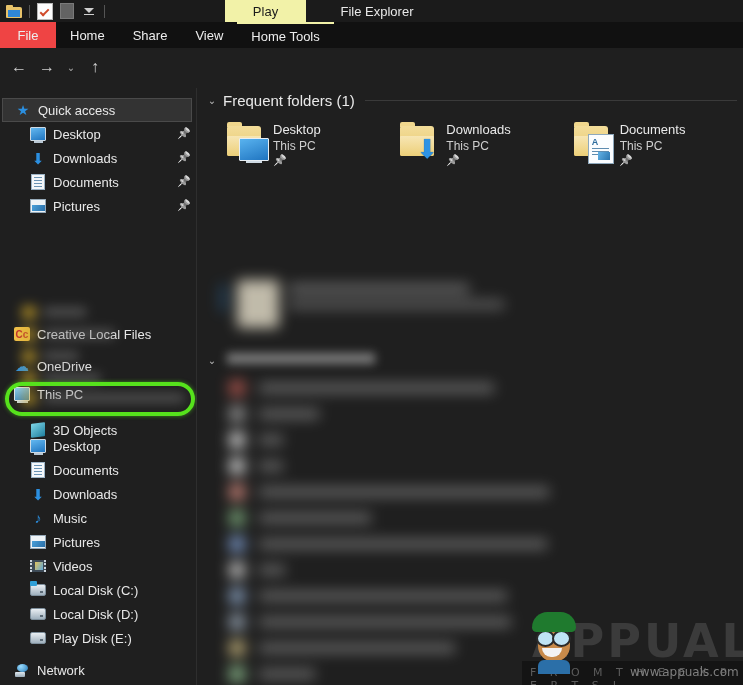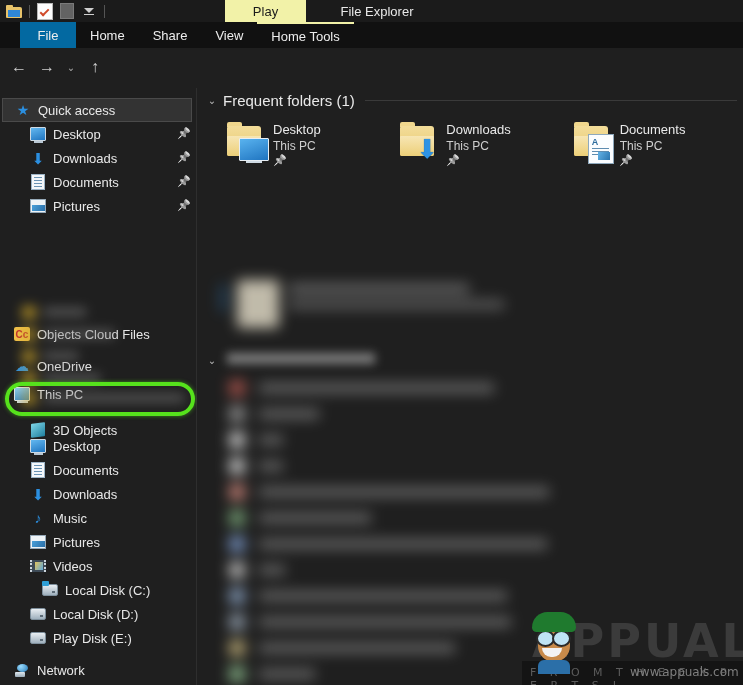--- a/index.html
+++ b/index.html
@@ -28,21 +28,21 @@
   .caret-line{width:10px;height:1px;background:#cfcfcf;margin-top:1px;}
 
   .ctx-band{position:absolute;top:0;height:22px;display:flex;align-items:center;justify-content:center;font-size:13px;}
   .ctx-play{left:225px;width:81px;background:#f2f2a8;color:#1b1b1b;}
   .ctx-fe{left:322px;width:110px;background:#1b1b1b;color:#e9e9e9;}
 
   
   .ribbon{position:absolute;left:0;top:22px;width:743px;height:26px;background:#111;border-bottom:1px solid #2c2c2c;}
   .tabs{display:flex;height:26px;align-items:stretch;}
   .tab{display:flex;align-items:center;justify-content:center;font-size:13px;color:#ededed;padding:0 14px;height:26px;box-sizing:border-box;}
-  .tab.file{background:#0369a1;min-width:56px;margin-left:20px;}
+  .tab.file{background:#ef4444;min-width:56px;}
   .tab.ctxtab{border-top:2px solid #f2f2a8;background:#111;}
 
   
   .navbar{position:absolute;left:0;top:48px;width:743px;height:38px;background:#1f1f1f;}
   .navbtns{position:absolute;left:6px;top:0;height:38px;display:flex;align-items:center;gap:2px;}
   .navbtn{width:26px;height:26px;display:flex;align-items:center;justify-content:center;color:#cfcfcf;font-size:16px;}
   .navbtn.small{width:18px;font-size:10px;color:#a9a9a9;}
   .addr{position:absolute;left:106px;top:55px;height:24px;width:637px;border:1px solid #3a3a3a;border-right:none;background:#1f1f1f;display:flex;align-items:center;box-sizing:border-box;}
   .crumb{display:flex;align-items:center;height:22px;padding:0 4px;color:#e9e9e9;font-size:13px;}
   .crumb-sep{color:#8a8a8a;font-size:11px;padding:0 3px;}
@@ -238,21 +238,21 @@
           <span class="ico">
             <span class="ic-pic"></span>
           </span>
           <span class="lbl">Pictures</span>
           <span class="pin" style="filter: grayscale(1) brightness(1.5);">📌</span>
         </div>
         <div class="navrow" style="position: absolute; left: 0px; top: 234px; width: 196px; padding-left: 14px;">
           <span class="ico">
             <span class="ic-cc">Cc</span>
           </span>
-          <span class="lbl">Objects Cloud Files</span>
+          <span class="lbl">Creative Local Files</span>
         </div>
         <div class="navrow" style="position: absolute; left: 0px; top: 266px; width: 196px; padding-left: 14px;">
           <span class="ico">
             <span class="ic-cloud">☁</span>
           </span>
           <span class="lbl">OneDrive</span>
         </div>
         <div class="navrow" style="position: absolute; left: 0px; top: 294px; width: 196px; padding-left: 14px;">
           <span class="ico">
             <span class="ic-thispc"></span>
@@ -294,21 +294,21 @@
             <span class="ic-pic"></span>
           </span>
           <span class="lbl">Pictures</span>
         </div>
         <div class="navrow" style="position: absolute; left: 0px; top: 466px; width: 196px; padding-left: 30px;">
           <span class="ico">
             <span class="ic-video"></span>
           </span>
           <span class="lbl">Videos</span>
         </div>
-        <div class="navrow" style="position: absolute; left: 0px; top: 490px; width: 196px; padding-left: 42px;">
+        <div class="navrow" style="position: absolute; left: 0px; top: 490px; width: 196px; padding-left: 30px;">
           <span class="ico">
             <span class="ic-drive sys"></span>
           </span>
           <span class="lbl">Local Disk (C:)</span>
         </div>
         <div class="navrow" style="position: absolute; left: 0px; top: 514px; width: 196px; padding-left: 30px;">
           <span class="ico">
             <span class="ic-drive"></span>
           </span>
           <span class="lbl">Local Disk (D:)</span>

